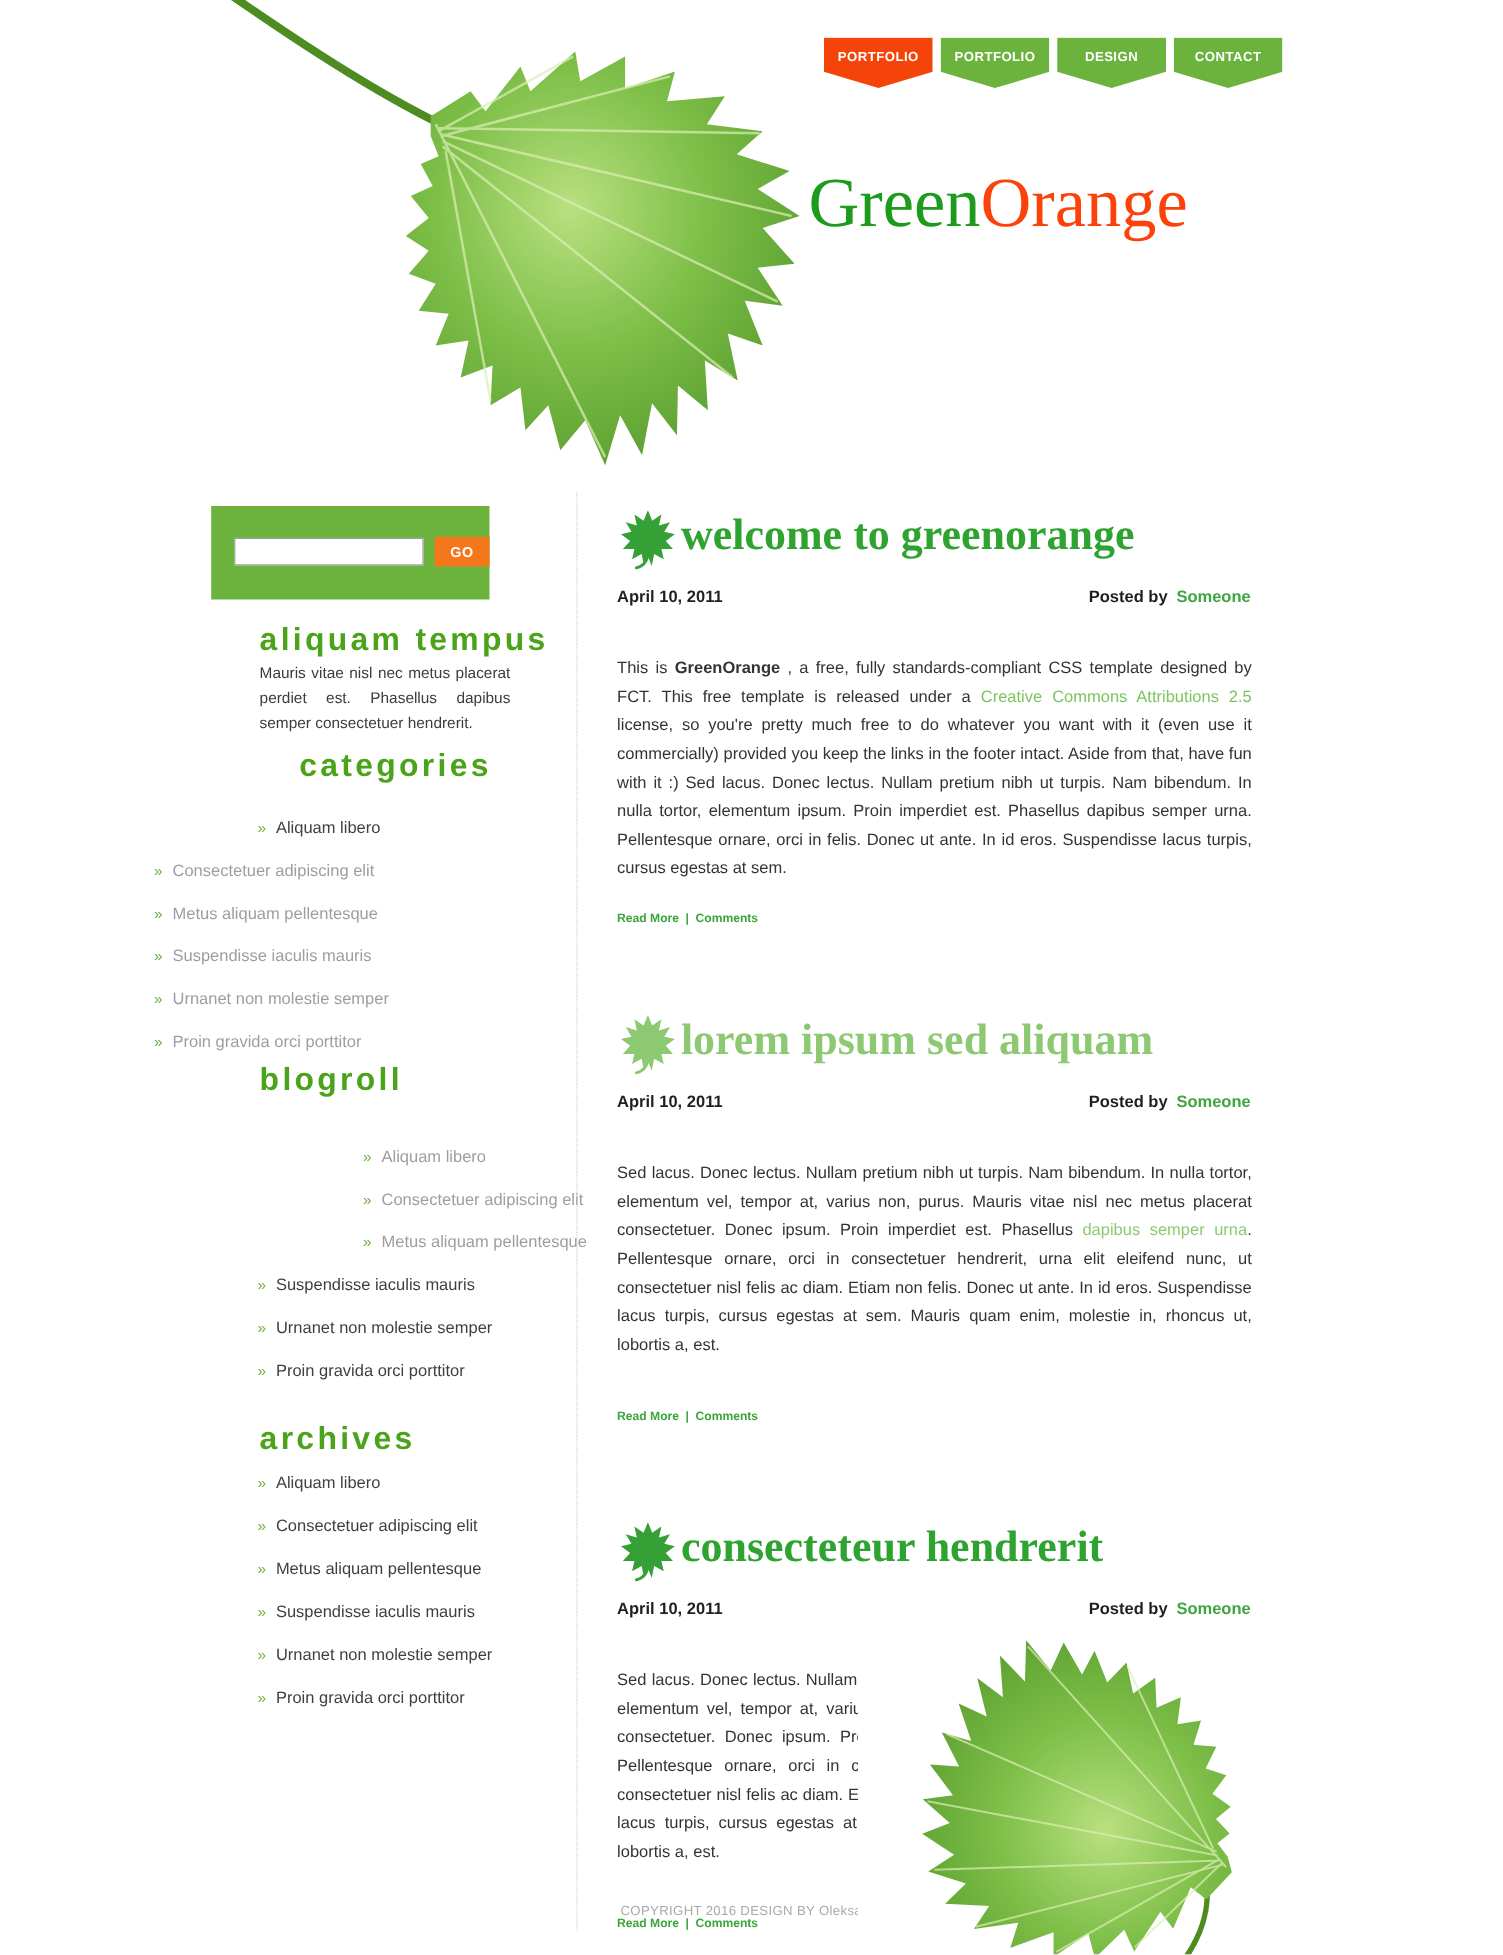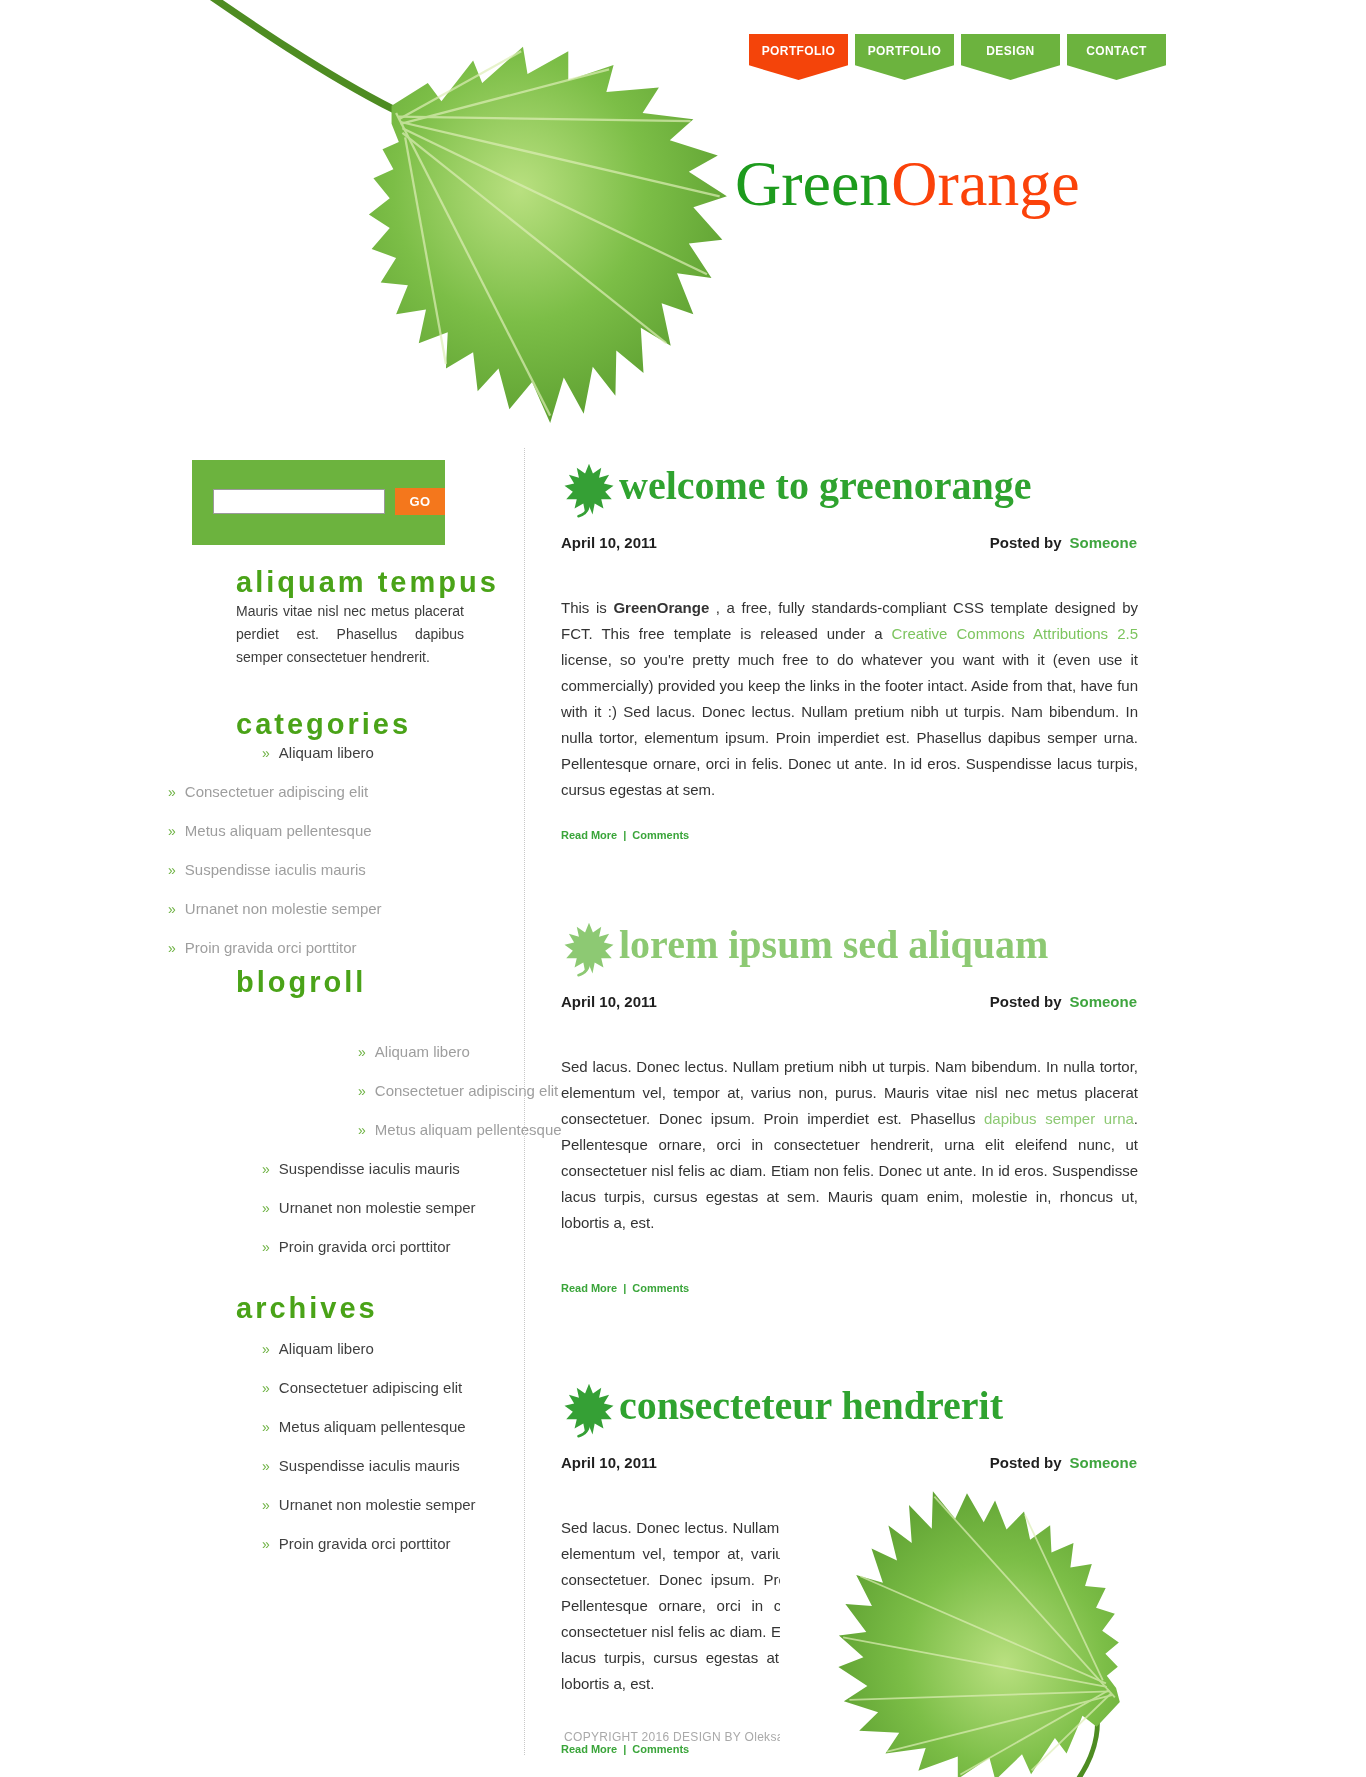--- a/index.html
+++ b/index.html
@@ -25,26 +25,26 @@
   .logo-orange { color:#fb420a; }
 
   
   .search-box { position:absolute; left:192px; top:460px; width:253px; height:85px; background:#6cb33e; z-index:2; }
   .search-input { position:absolute; left:21px; top:29px; width:172px; height:25px; border:1px solid #9a9a9a; padding:2px 6px; font-size:13px; background:#fff; }
   .go-btn { position:absolute; left:203px; top:28px; width:50px; height:27px; background:#f4771c; color:#fff;
             font-weight:bold; font-size:13px; border:none; cursor:pointer; letter-spacing:.5px; }
 
   .side-title { position:absolute; left:236px; font-size:29px; font-weight:bold; letter-spacing:3px; color:#4aa318; z-index:2; }
   .t-about    { top:566px; }
-  .t-cats     { top:708px; }
+  .t-cats     { top:680px;margin-left:36px; }
   .t-blogroll { top:966px; }
   .t-archives { top:1292px; }
   .side-para { position:absolute; left:236px; top:600px; width:228px; font-size:14px; line-height:23px; text-align:justify; color:#3c3c3c; z-index:2; }
 
-  .side-list { position:absolute; left:0; width:480px; list-style:none; z-index:2;padding-left:28px; }
+  .side-list { position:absolute; left:0; width:480px; list-style:none; z-index:2; }
   .l-cats     { top:733px; }
   .l-blogroll { top:1032px; }
   .l-archives { top:1329px; }
   .side-item { height:39px; line-height:39px; font-size:15px; white-space:nowrap; cursor:pointer; }
   .chev { color:#6fb344; margin-right:9px; font-size:14px; }
   .tone-dim  .lbl { color:#9e9e9e; }
   .tone-dark .lbl { color:#3f3f3f; }
   .ind-a { margin-left:140px; }
   .ind-b { margin-left:234px; }
   .ind-c { margin-left:330px; }

